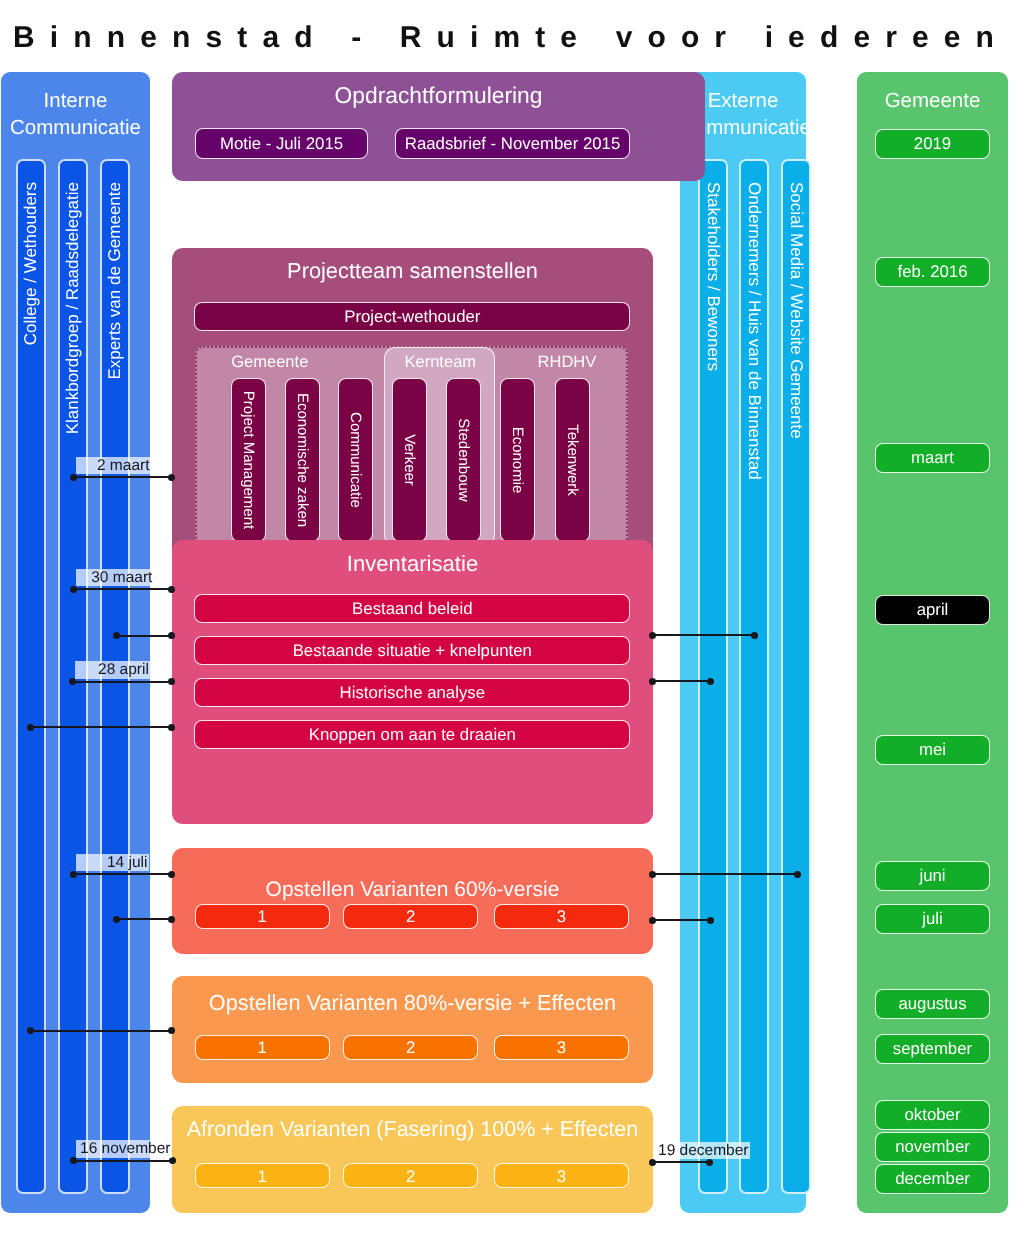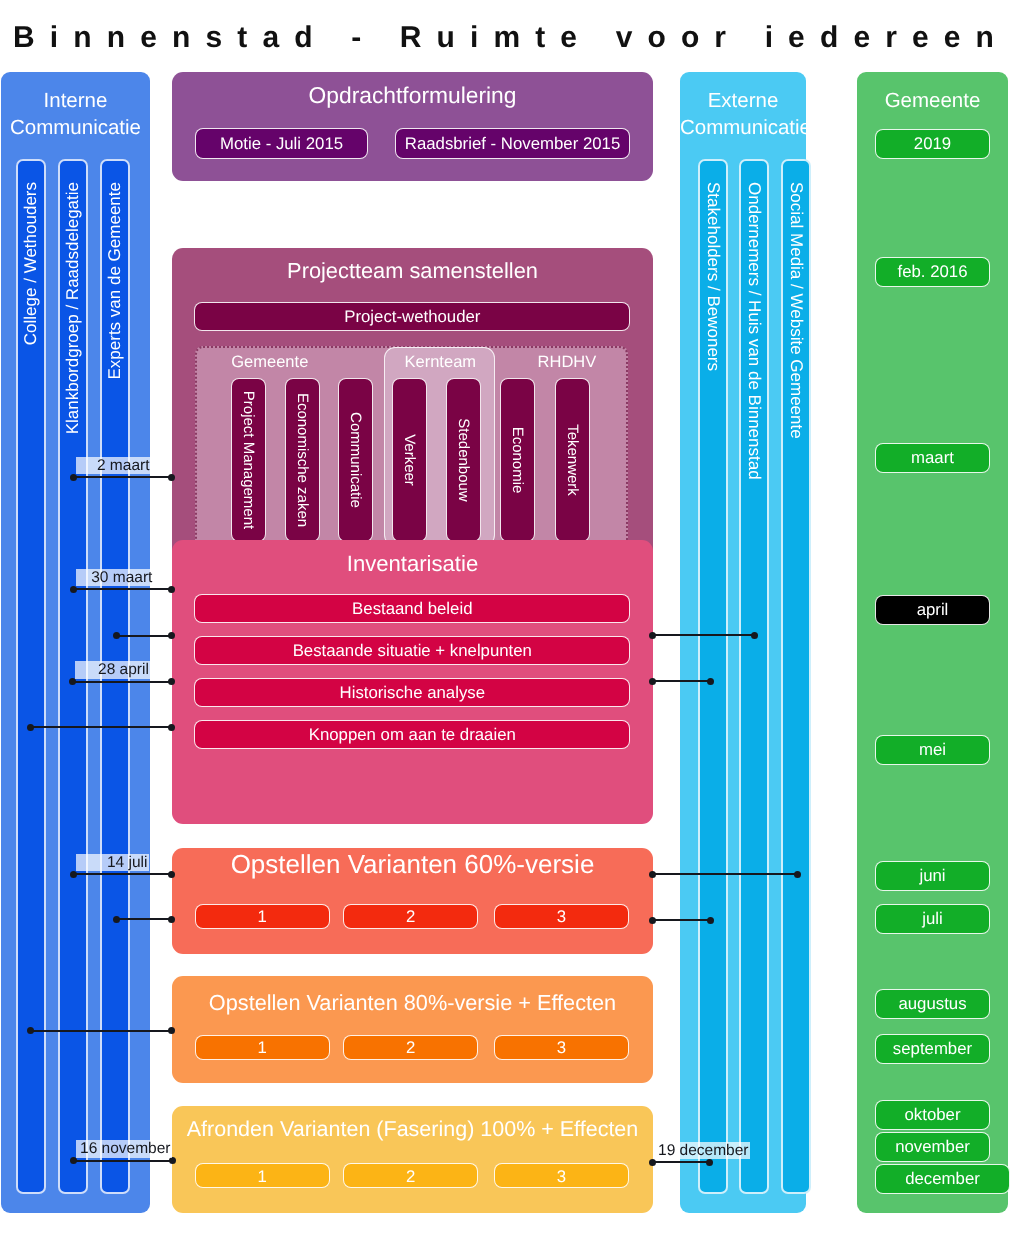--- a/index.html
+++ b/index.html
@@ -115,25 +115,25 @@
     </div>
   <div class="pill" style="left:18px;top:962px;width:115px;height:30px;background:#12AE28;">
       <span>september</span>
     </div>
   <div class="pill" style="left:18px;top:1028px;width:115px;height:30px;background:#12AE28;">
       <span>oktober</span>
     </div>
   <div class="pill" style="left:18px;top:1060px;width:115px;height:30px;background:#12AE28;">
       <span>november</span>
     </div>
-  <div class="pill" style="left:18px;top:1092px;width:135px;height:30px;background:#12AE28;">
+  <div class="pill" style="left:18px;top:1092px;width:115px;height:30px;background:#12AE28;">
       <span>december</span>
     </div>
 </div>
-<div class="panel" style="left:172px;top:72px;width:481px;height:109.4px;background:#8E5196;">
+<div class="panel" style="left:172px;top:72px;width:533px;height:109.4px;background:#8E5196;">
   <div class="panel-hdr" style="top:9.6px;font-size:22.8px;line-height:26px;">Opdrachtformulering</div>
   <div class="pill" style="left:23px;top:55.6px;width:173px;height:31px;background:#65036A;border-radius:8px;">
       <span>Motie - Juli 2015</span>
     </div>
   <div class="pill" style="left:223px;top:55.6px;width:235px;height:31px;background:#65036A;border-radius:8px;">
       <span>Raadsbrief - November 2015</span>
     </div>
 </div>
 <div class="panel" style="left:172px;top:203.5px;width:481px;height:313.5px;background:#A54E7C;margin-top:44px;">
   <div class="panel-hdr" style="top:10.4px;font-size:21.8px;line-height:26px;">Projectteam samenstellen</div>
@@ -176,21 +176,21 @@
       <span>Bestaande situatie + knelpunten</span>
     </div>
   <div class="pill" style="left:22.3px;top:138px;width:436px;height:29px;background:#D30344;border-radius:8px;">
       <span>Historische analyse</span>
     </div>
   <div class="pill" style="left:22.3px;top:180px;width:436px;height:29px;background:#D30344;border-radius:8px;">
       <span>Knoppen om aan te draaien</span>
     </div>
 </div>
 <div class="panel" style="left:172px;top:848px;width:481px;height:106.1px;background:#F76C58;">
-  <div class="panel-hdr" style="top:3px;font-size:26px;line-height:26px;white-space:nowrap;">Opstellen Varianten 60%-versie</div>
+  <div class="panel-hdr" style="top:29px;font-size:21px;line-height:26px;white-space:nowrap;">Opstellen Varianten 60%-versie</div>
   <div class="pill" style="left:22.9px;top:55.9px;width:134.8px;height:25px;background:#F32A0E;border-radius:8px;">
       <span>1</span>
     </div>
   <div class="pill" style="left:171.3px;top:55.9px;width:134.8px;height:25px;background:#F32A0E;border-radius:8px;">
       <span>2</span>
     </div>
   <div class="pill" style="left:322.0px;top:55.9px;width:134.8px;height:25px;background:#F32A0E;border-radius:8px;">
       <span>3</span>
     </div>
 </div>

